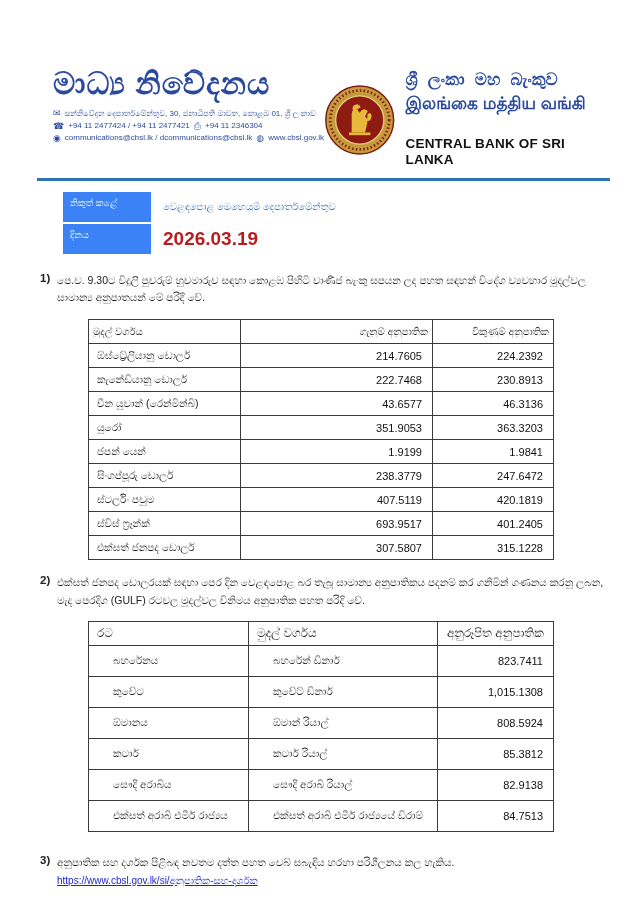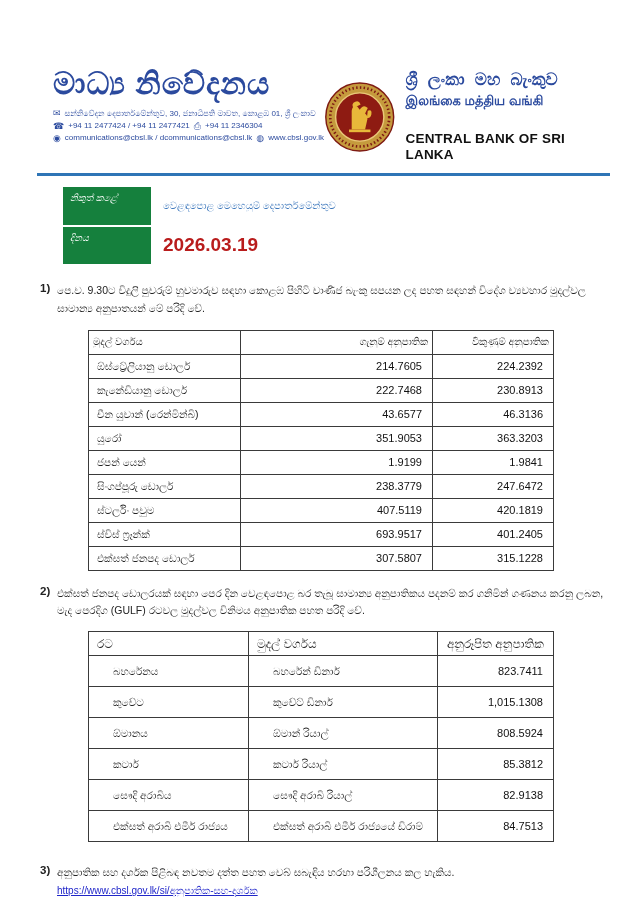--- a/index.html
+++ b/index.html
@@ -9,28 +9,28 @@
 
   
   .header { display:flex; justify-content:space-between; align-items:flex-start; }
   .hdr-left { padding-left:18px; }
   .press-title { font-size:31px; font-weight:bold; color:#2b4a9e; letter-spacing:1px; line-height:1.05; margin-bottom:7px; }
   .contact-line { font-size:8px; color:#2b4a9e; line-height:1.55; display:flex; align-items:center; gap:4px; white-space:nowrap; }
   .mini-icon { display:inline-block; font-size:9px; color:#2b4a9e; line-height:1; }
   .hdr-right { display:flex; align-items:center; gap:10px; margin-top:2px; }
   .bank-names { display:flex; flex-direction:column; line-height:1.25; }
   .bank-si { font-size:17px; color:#2b4a9e; font-weight:bold;font-family:Liberation Mono, monospace; }
-  .bank-ta { font-size:13px; color:#2b4a9e; font-weight:bold; margin-top:2px; }
+  .bank-ta { font-size:17px; color:#2b4a9e; font-weight:bold; margin-top:2px; }
   .bank-en { font-size:13.5px; color:#111; font-weight:bold; margin-top:21px; letter-spacing:0.2px; }
   .blue-rule { border-bottom:3px solid #2e75b6; margin-top:9px; margin-left:2px; margin-right:0; }
 
   
   .meta { margin:11px 0 0 28px; }
   .meta-row { display:flex; align-items:stretch; margin-bottom:2px; }
-  .meta-label { width:88px; background:#15803d; color:#ffffff; font-size:9.5px; padding:4px 6px 20px 7px; line-height:1.4;font-style:italic; }
+  .meta-label { width:88px; background:#3b82f6; color:#ffffff; font-size:9.5px; padding:4px 6px 12px 7px; line-height:1.4; }
   .meta-value { padding:4px 0 4px 12px; display:flex; align-items:center; }
   .meta-value.dept { color:#3c77bc; font-size:10px; }
   .meta-value.date { color:#b91c1c; font-size:19px; font-weight:bold; }
 
   
   .para { display:flex; margin-left:5px; }
   .para-num { width:17px; font-size:11.5px; font-weight:bold; color:#222; flex:none; }
   .para-text { font-size:10.5px; line-height:1.7; width:548px; color:#222; }
   .p1 { margin-top:18px; }
   .p2 { margin-top:14px; }

